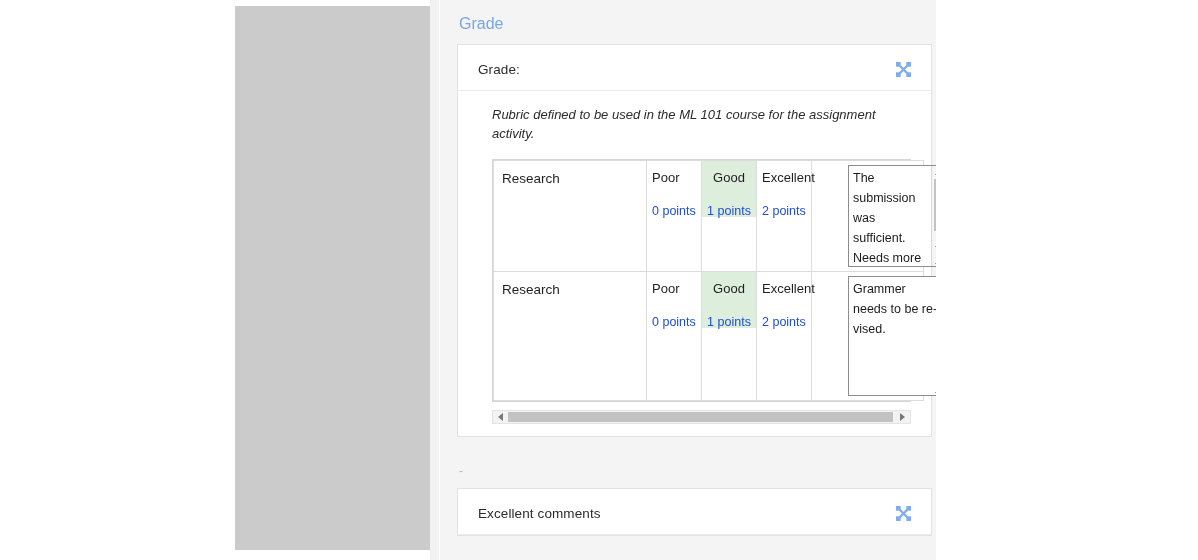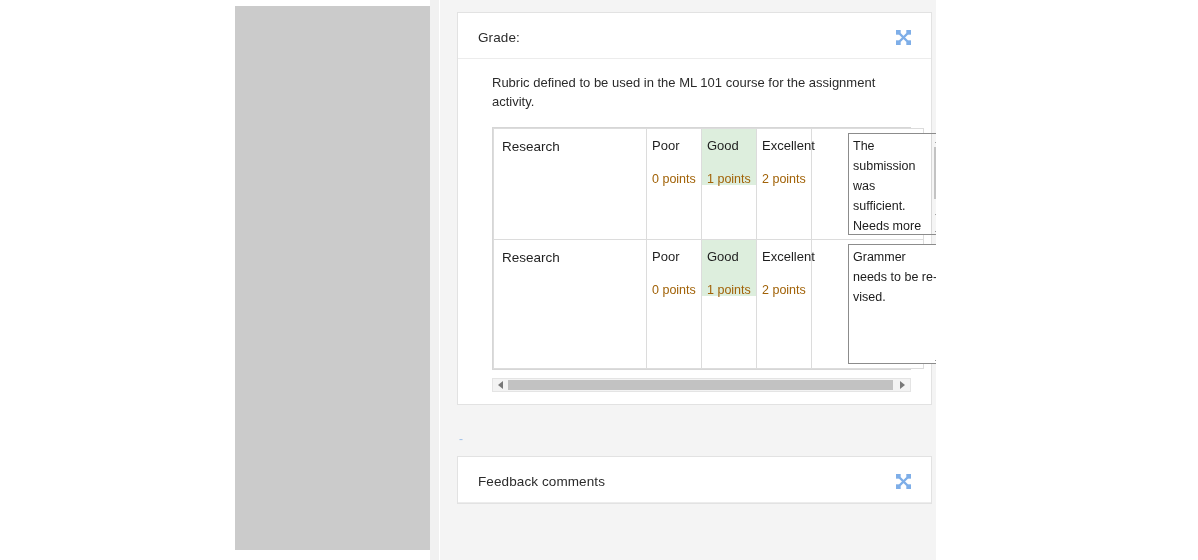--- a/index.html
+++ b/index.html
@@ -101,20 +101,21 @@
   }
   .card-body {
     padding: 14px 18px 0 18px;
   }
   .rubric-desc {
     font-size: 13px;
     line-height: 19px;
     color: #2b2b2b;
     margin: 0 0 16px 16px;
     max-width: 400px;
+    font-style: italic;
   }
 
   
   .rubric-scroller {
     margin-left: 16px;
     margin-right: 2px;
     border: 1px solid #d6d6d6;
     background: #fff;
     position: relative;
     box-sizing: border-box;
@@ -139,29 +140,29 @@
   .level-cell {
     width: 54px;
     padding: 0 !important;
     position: relative;
   }
   .level-inner {
     padding: 9px 5px 9px 5px;
     box-sizing: border-box;
     height: 56px;
   }
-  .level-inner.sel { background: #ddeedd; }
+  .level-inner.sel { background: #ddeedd; text-align: center; }
   .level-name {
     font-size: 13px;
     color: #1f1f1f;
     white-space: nowrap;
   }
   .level-pts {
     font-size: 12.5px;
-    color: #a16207;
+    color: #1d4ed8;
     white-space: nowrap;
     margin-top: 19px;
   }
   .remark-cell {
     width: 102px;
     padding: 4px 5px 4px 4px !important;
   }
 
   
   .remark-box {
@@ -257,20 +258,21 @@
 <body>
 
 <div id="left-panel"></div>
 <div id="left-gutter"></div>
 <div id="left-scroll-track">
   <div id="left-scroll-thumb"></div>
 </div>
 
 <div id="content">
 
+  <div class="region-heading">Grade</div>
 
   <div class="card">
 
     <div class="card-head">
       <span class="card-title">Grade:</span>
       <span>
         <svg class="expand-ico" viewBox="0 0 16 16" aria-hidden="true">
           <g fill="#7eaee8">
             <rect x="0" y="0" width="5" height="5"></rect>
             <rect x="11" y="0" width="5" height="5"></rect>
@@ -384,21 +386,21 @@
 
     </div>
   </div>
 
   <div class="gradebook">
     <div class="gb-value">-</div>
   </div>
 
   <div class="card" style="margin-top:10px;">
     <div class="card-head">
-      <span class="card-title">Feedback comments</span>
+      <span class="card-title">Excellent comments</span>
       <span>
         <svg class="expand-ico" viewBox="0 0 16 16" aria-hidden="true">
           <g fill="#7eaee8">
             <rect x="0" y="0" width="5" height="5"></rect>
             <rect x="11" y="0" width="5" height="5"></rect>
             <rect x="0" y="11" width="5" height="5"></rect>
             <rect x="11" y="11" width="5" height="5"></rect>
             <path d="M4 4 L12 12 M12 4 L4 12" stroke="#7eaee8" stroke-width="2.6" fill="none"></path>
           </g>
         </svg>

